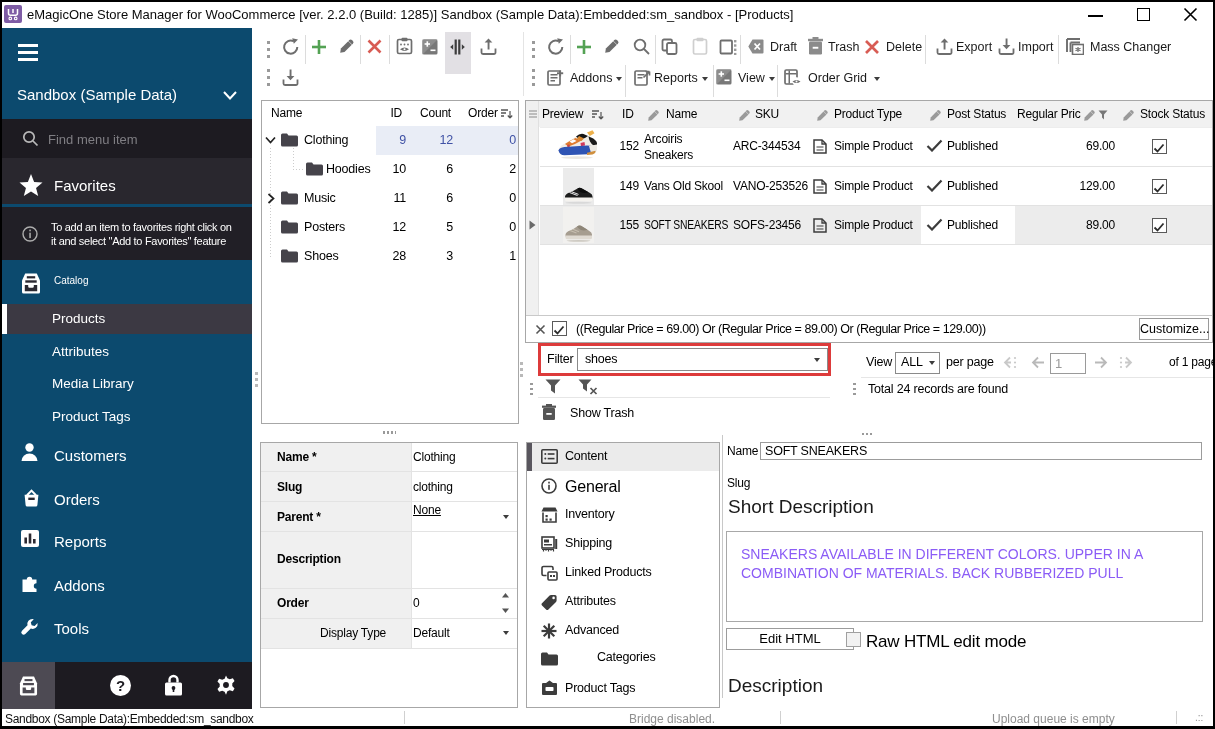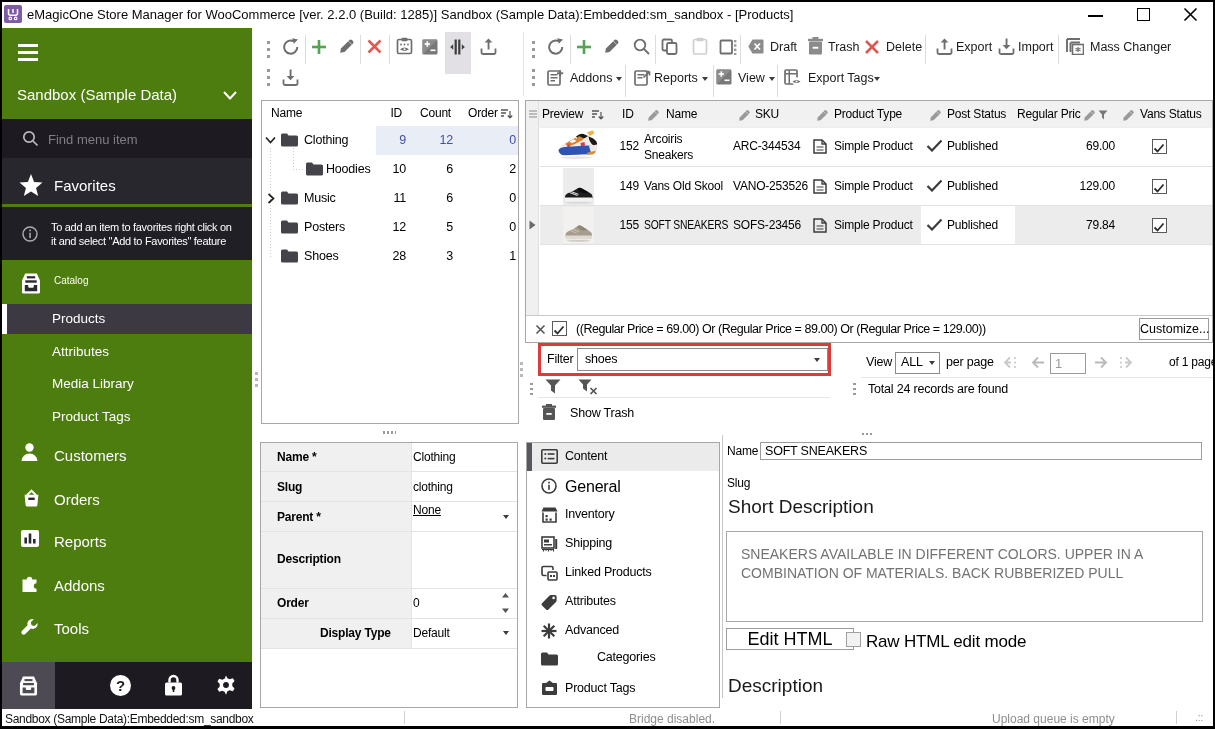--- a/index.html
+++ b/index.html
@@ -32,21 +32,21 @@
       </svg>
   </div>
   <div class="abs" style="left:25px; top:5px; font-size:13px; color:#0a0a0a;">eMagicOne Store Manager for WooCommerce [ver. 2.2.0 (Build: 1285)] Sandbox (Sample Data):Embedded:sm_sandbox - [Products]</div>
   <div class="abs" style="left:1086px; top:13px; width:15px; height:1.7px; background:#000;"></div>
   <div class="abs" style="left:1135px; top:6px; width:13px; height:13px; border:1.5px solid #000;"></div>
   <svg class="abs" style="left:1181px; top:5px;" width="15" height="15" viewBox="0 0 15 15">
       <path d="M1.5 1.5 L13.5 13.5 M13.5 1.5 L1.5 13.5" stroke="#000" stroke-width="1.6"></path>
     </svg>
 </div>
 
-<div class="abs" id="sidebar" style="left:2px; top:28px; width:250px; height:681px; background:#4d7c0f; overflow:hidden;">
+<div class="abs" id="sidebar" style="left:2px; top:28px; width:250px; height:681px; background:#0c4a6e; overflow:hidden;">
   <div class="abs" style="left:16px; top:16px; width:20px; height:2.7px; background:#fff;"></div>
   <div class="abs" style="left:16px; top:23px; width:20px; height:2.7px; background:#fff;"></div>
   <div class="abs" style="left:16px; top:30px; width:20px; height:2.7px; background:#fff;"></div>
   <div class="abs" style="left:15px; top:58px; font-size:15px; color:#fff;">Sandbox (Sample Data)</div>
   <svg class="abs" style="left:221px; top:63px;" width="14" height="9" viewBox="0 0 14 9">
       <path d="M1 1 L7 7.5 L13 1" stroke="#fff" stroke-width="2" fill="none"></path>
     </svg>
   <div class="abs" style="left:0px; top:91px; width:250px; height:39px; background:#1d1b21;">
     <svg class="abs" style="left:20px; top:11px;" width="17" height="17" viewBox="0 0 17 17">
         <circle cx="7" cy="7" r="5.2" stroke="#b9b9b9" stroke-width="1.7" fill="none"></circle>
@@ -310,21 +310,21 @@
   <div class="dd" style="left:517px; top:49px;"></div>
   <div class="vsep" style="left:525px; top:37px; height:32px;"></div>
   <svg class="abs" style="left:532px; top:41px;" width="18" height="18" viewBox="0 0 18 18">
       <rect x="1" y="1" width="12" height="14" rx="1.2" fill="none" stroke="#6e6e6e" stroke-width="1.7"></rect>
       <rect x="1.5" y="4" width="11" height="1.5" fill="#6e6e6e"></rect>
       <rect x="4.5" y="1.5" width="1.5" height="13" fill="#6e6e6e"></rect>
       <circle cx="12.5" cy="12.5" r="4.2" fill="#fff"></circle>
       <path d="M8.5 12.5 q4 -3.2 8 0 q-4 3.2 -8 0 Z" fill="#6e6e6e"></path>
       <circle cx="12.5" cy="12.5" r="1" fill="#fff"></circle>
     </svg>
-  <div class="tbtext" style="left:556px; top:43px;">Export Tags</div>
+  <div class="tbtext" style="left:556px; top:43px;">Order Grid</div>
   <div class="dd" style="left:622px; top:49px;"></div>
 </div>
 
 <div class="abs" id="treepanel" style="left:261px; top:100px; width:258px; height:324px; background:#fff; border:1px solid #a7a7a7;">
   <div class="cell" style="left:9px; top:5px;">Name</div>
   <div class="cell" style="left:100px; top:5px; width:40px; text-align:right;">ID</div>
   <div class="cell" style="left:149px; top:5px; width:40px; text-align:right;">Count</div>
   <div class="cell" style="left:206px; top:5px;">Order</div>
   <svg class="abs" style="left:239px; top:8px;" width="12" height="11" viewBox="0 0 12 11">
       <path d="M0 1 h7 M0 4 h5 M0 7 h3" stroke="#555" stroke-width="1.3"></path>
@@ -419,21 +419,21 @@
       <path d="M7.5 2.5 L10.5 5.5 L4.5 11.3 L1.2 11.8 L1.7 8.5 Z" fill="#9a9a9a"></path>
       <path d="M8.3 1.6 a1.5 1.5 0 0 1 2.1 0 l0.9 0.9 a1.5 1.5 0 0 1 0 2.1 l-0.6 0.6 -3-3 Z" fill="#9a9a9a"></path>
     </svg>
   <svg class="abs" style="left:572px; top:9px;" width="10" height="10" viewBox="0 0 10 10">
       <path d="M0.5 0.5 h9 L6 4.5 v5 L4 7.5 v-3 Z" fill="#777"></path>
     </svg>
   <svg class="abs" style="left:596px; top:8px;" width="13" height="12" viewBox="0 0 13 12">
       <path d="M7.5 2.5 L10.5 5.5 L4.5 11.3 L1.2 11.8 L1.7 8.5 Z" fill="#9a9a9a"></path>
       <path d="M8.3 1.6 a1.5 1.5 0 0 1 2.1 0 l0.9 0.9 a1.5 1.5 0 0 1 0 2.1 l-0.6 0.6 -3-3 Z" fill="#9a9a9a"></path>
     </svg>
-  <div class="cell" style="left:614px; top:6px;">Vans Status</div>
+  <div class="cell" style="left:614px; top:6px;">Stock Status</div>
 
   <div class="abs" style="left:14px; top:104px; width:672px; height:39px; background:#ececec;"></div>
   <div class="abs" style="left:395px; top:104px; width:94px; height:39px; background:#fff;"></div>
 
   <div class="abs" style="left:14px; top:26px; width:672px; height:1px; background:#ededed;"></div>
   <div class="abs" style="left:14px; top:65px; width:672px; height:1px; background:#e2e2e2;"></div>
   <div class="abs" style="left:14px; top:104px; width:672px; height:1px; background:#e2e2e2;"></div>
   <div class="abs" style="left:14px; top:143px; width:672px; height:1px; background:#e2e2e2;"></div>
 
   <svg class="abs" style="left:3px; top:119px;" width="7" height="10" viewBox="0 0 7 10">
@@ -515,21 +515,21 @@
   <svg class="abs" style="left:287px; top:117px;" width="14" height="15" viewBox="0 0 14 15">
       <path d="M1 1 h8 l4 4 v9 h-12 Z" fill="none" stroke="#3c3c3c" stroke-width="1.5"></path>
       <path d="M9 1 v4 h4" fill="none" stroke="#3c3c3c" stroke-width="1.3"></path>
       <path d="M3.5 8 h7 M3.5 11 h7" stroke="#3c3c3c" stroke-width="1.2"></path>
     </svg>
   <div class="cell" style="left:308px; top:117px;">Simple Product</div>
   <svg class="abs" style="left:400px; top:117px;" width="17" height="13" viewBox="0 0 17 13">
       <path d="M1.5 7 L6 11.5 L15.5 1.5" stroke="#3c3c3c" stroke-width="2.2" fill="none"></path>
     </svg>
   <div class="cell" style="left:421px; top:117px;">Published</div>
-  <div class="cell" style="left:509px; top:117px; width:80px; text-align:right;">79.84</div>
+  <div class="cell" style="left:509px; top:117px; width:80px; text-align:right;">89.00</div>
   <div class="abs" style="left:626px; top:117px; width:15px; height:15px; border:1.4px solid #5a5a5a; background:#fff;"><svg width="12" height="11" viewBox="0 0 12 11" style="margin:1px 0 0 0px;">
         <path d="M1.5 5.5 L4.5 8.5 L10.5 1.5" stroke="#2d2d2d" stroke-width="1.8" fill="none"></path>
       </svg></div>
 
   <div class="abs" style="left:0px; top:214px; width:686px; height:1px; background:#c9c9c9;"></div>
   <svg class="abs" style="left:9px; top:223px;" width="11" height="11" viewBox="0 0 11 11">
       <path d="M1.5 1.5 L9.5 9.5 M9.5 1.5 L1.5 9.5" stroke="#555" stroke-width="1.6"></path>
     </svg>
   <div class="abs" style="left:26px; top:220px; width:15px; height:15px; border:1.4px solid #5a5a5a; background:#fff;"><svg width="12" height="11" viewBox="0 0 12 11" style="margin:1px 0 0 0px;">
         <path d="M1.5 5.5 L4.5 8.5 L10.5 1.5" stroke="#2d2d2d" stroke-width="1.8" fill="none"></path>
@@ -626,21 +626,21 @@
   <div class="cell" style="left:16px; top:67px; font-weight:bold;">Parent *</div>
   <div class="cell" style="left:152px; top:60px;text-decoration:underline;">None</div>
   <div class="dd" style="left:242px; top:72px;"></div>
   <div class="cell" style="left:16px; top:109px; font-weight:bold;">Description</div>
   <div class="cell" style="left:16px; top:153px; font-weight:bold;">Order</div>
   <div class="cell" style="left:152px; top:153px;">0</div>
   <svg class="abs" style="left:240px; top:149px;" width="9" height="22" viewBox="0 0 9 22">
       <path d="M4.5 1 L8 5.5 H1 Z" fill="#555"></path>
       <path d="M4.5 21 L1 16.5 h7 Z" fill="#555"></path>
     </svg>
-  <div class="cell" style="left:16px; top:183px; font-weight:bold;padding-left:43px;">Display Type</div>
+  <div class="cell" style="left:16px; top:183px; font-weight:normal;padding-left:43px;">Display Type</div>
   <div class="cell" style="left:152px; top:183px;">Default</div>
   <div class="dd" style="left:242px; top:188px;"></div>
 </div>
 
 <div class="abs" id="tabspanel" style="left:526px; top:442px; width:194px; height:266px; background:#fff; border:1px solid #a7a7a7;">
   <div class="abs" style="left:0px; top:0px; width:192px; height:28px; background:#ebebeb;"></div>
   <div class="abs" style="left:0px; top:0px; width:5px; height:28px; background:#59565e;"></div>
   <svg class="abs" style="left:14px; top:6px;" width="17" height="15" viewBox="0 0 17 15">
       <rect x="0.8" y="0.8" width="15.4" height="13.4" rx="1" fill="none" stroke="#3c3c3c" stroke-width="1.6"></rect>
       <circle cx="4.3" cy="5" r="1" fill="#3c3c3c"></circle>
@@ -705,19 +705,19 @@
 
 <div class="abs" id="rightform" style="left:722px; top:435px; width:491px; height:274px; background:#fff;">
   <div class="abs" style="left:0px; top:0px; width:1px; height:263px; background:#c8c8c8;"></div>
   <div class="cell" style="left:5px; top:9px; font-size:12px;">Name</div>
   <div class="abs" style="left:38px; top:7px; width:442px; height:18px; border:1px solid #9c9c9c; background:#fff;">
     <div class="cell" style="left:4px; top:1px; font-size:12.5px;">SOFT SNEAKERS</div>
   </div>
   <div class="cell" style="left:5px; top:41px; font-size:12px;">Slug</div>
   <div class="abs" style="left:6px; top:61px; font-size:19px; color:#1a1a1a;">Short Description</div>
   <div class="abs" style="left:4px; top:96px; width:477px; height:91px; border:1px solid #a8a8a8; background:#fff;">
-    <div class="abs" style="left:14px; top:13px; font-size:14px; color:#737373; line-height:18.5px; white-space:nowrap;">SNEAKERS AVAILABLE IN DIFFERENT COLORS. UPPER IN A<br>COMBINATION OF MATERIALS. BACK RUBBERIZED PULL</div>
-  </div>
-  <div class="abs" style="left:4px; top:193px; width:128px; height:22px; border:1px solid #9c9c9c; background:#fff; text-align:center; font-size:18px; line-height:20px; color:#000;">Edit HTML</div>
+    <div class="abs" style="left:14px; top:13px; font-size:14px; color:#8b5cf6; line-height:18.5px; white-space:nowrap;">SNEAKERS AVAILABLE IN DIFFERENT COLORS. UPPER IN A<br>COMBINATION OF MATERIALS. BACK RUBBERIZED PULL</div>
+  </div>
+  <div class="abs" style="left:4px; top:193px; width:128px; height:22px; border:1px solid #9c9c9c; background:#fff; text-align:center; font-size:13px; line-height:20px; color:#000;">Edit HTML</div>
   <div class="abs" style="left:124px; top:197px; width:15px; height:15px; border:1px solid #a0a0a0; background:#f2f2f2;"></div>
   <div class="cell" style="left:144px; top:197px; font-size:17px;">Raw HTML edit mode</div>
   <div class="abs" style="left:6px; top:240px; font-size:19px; color:#1a1a1a;">Description</div>
 </div>
 
 </body></html>

